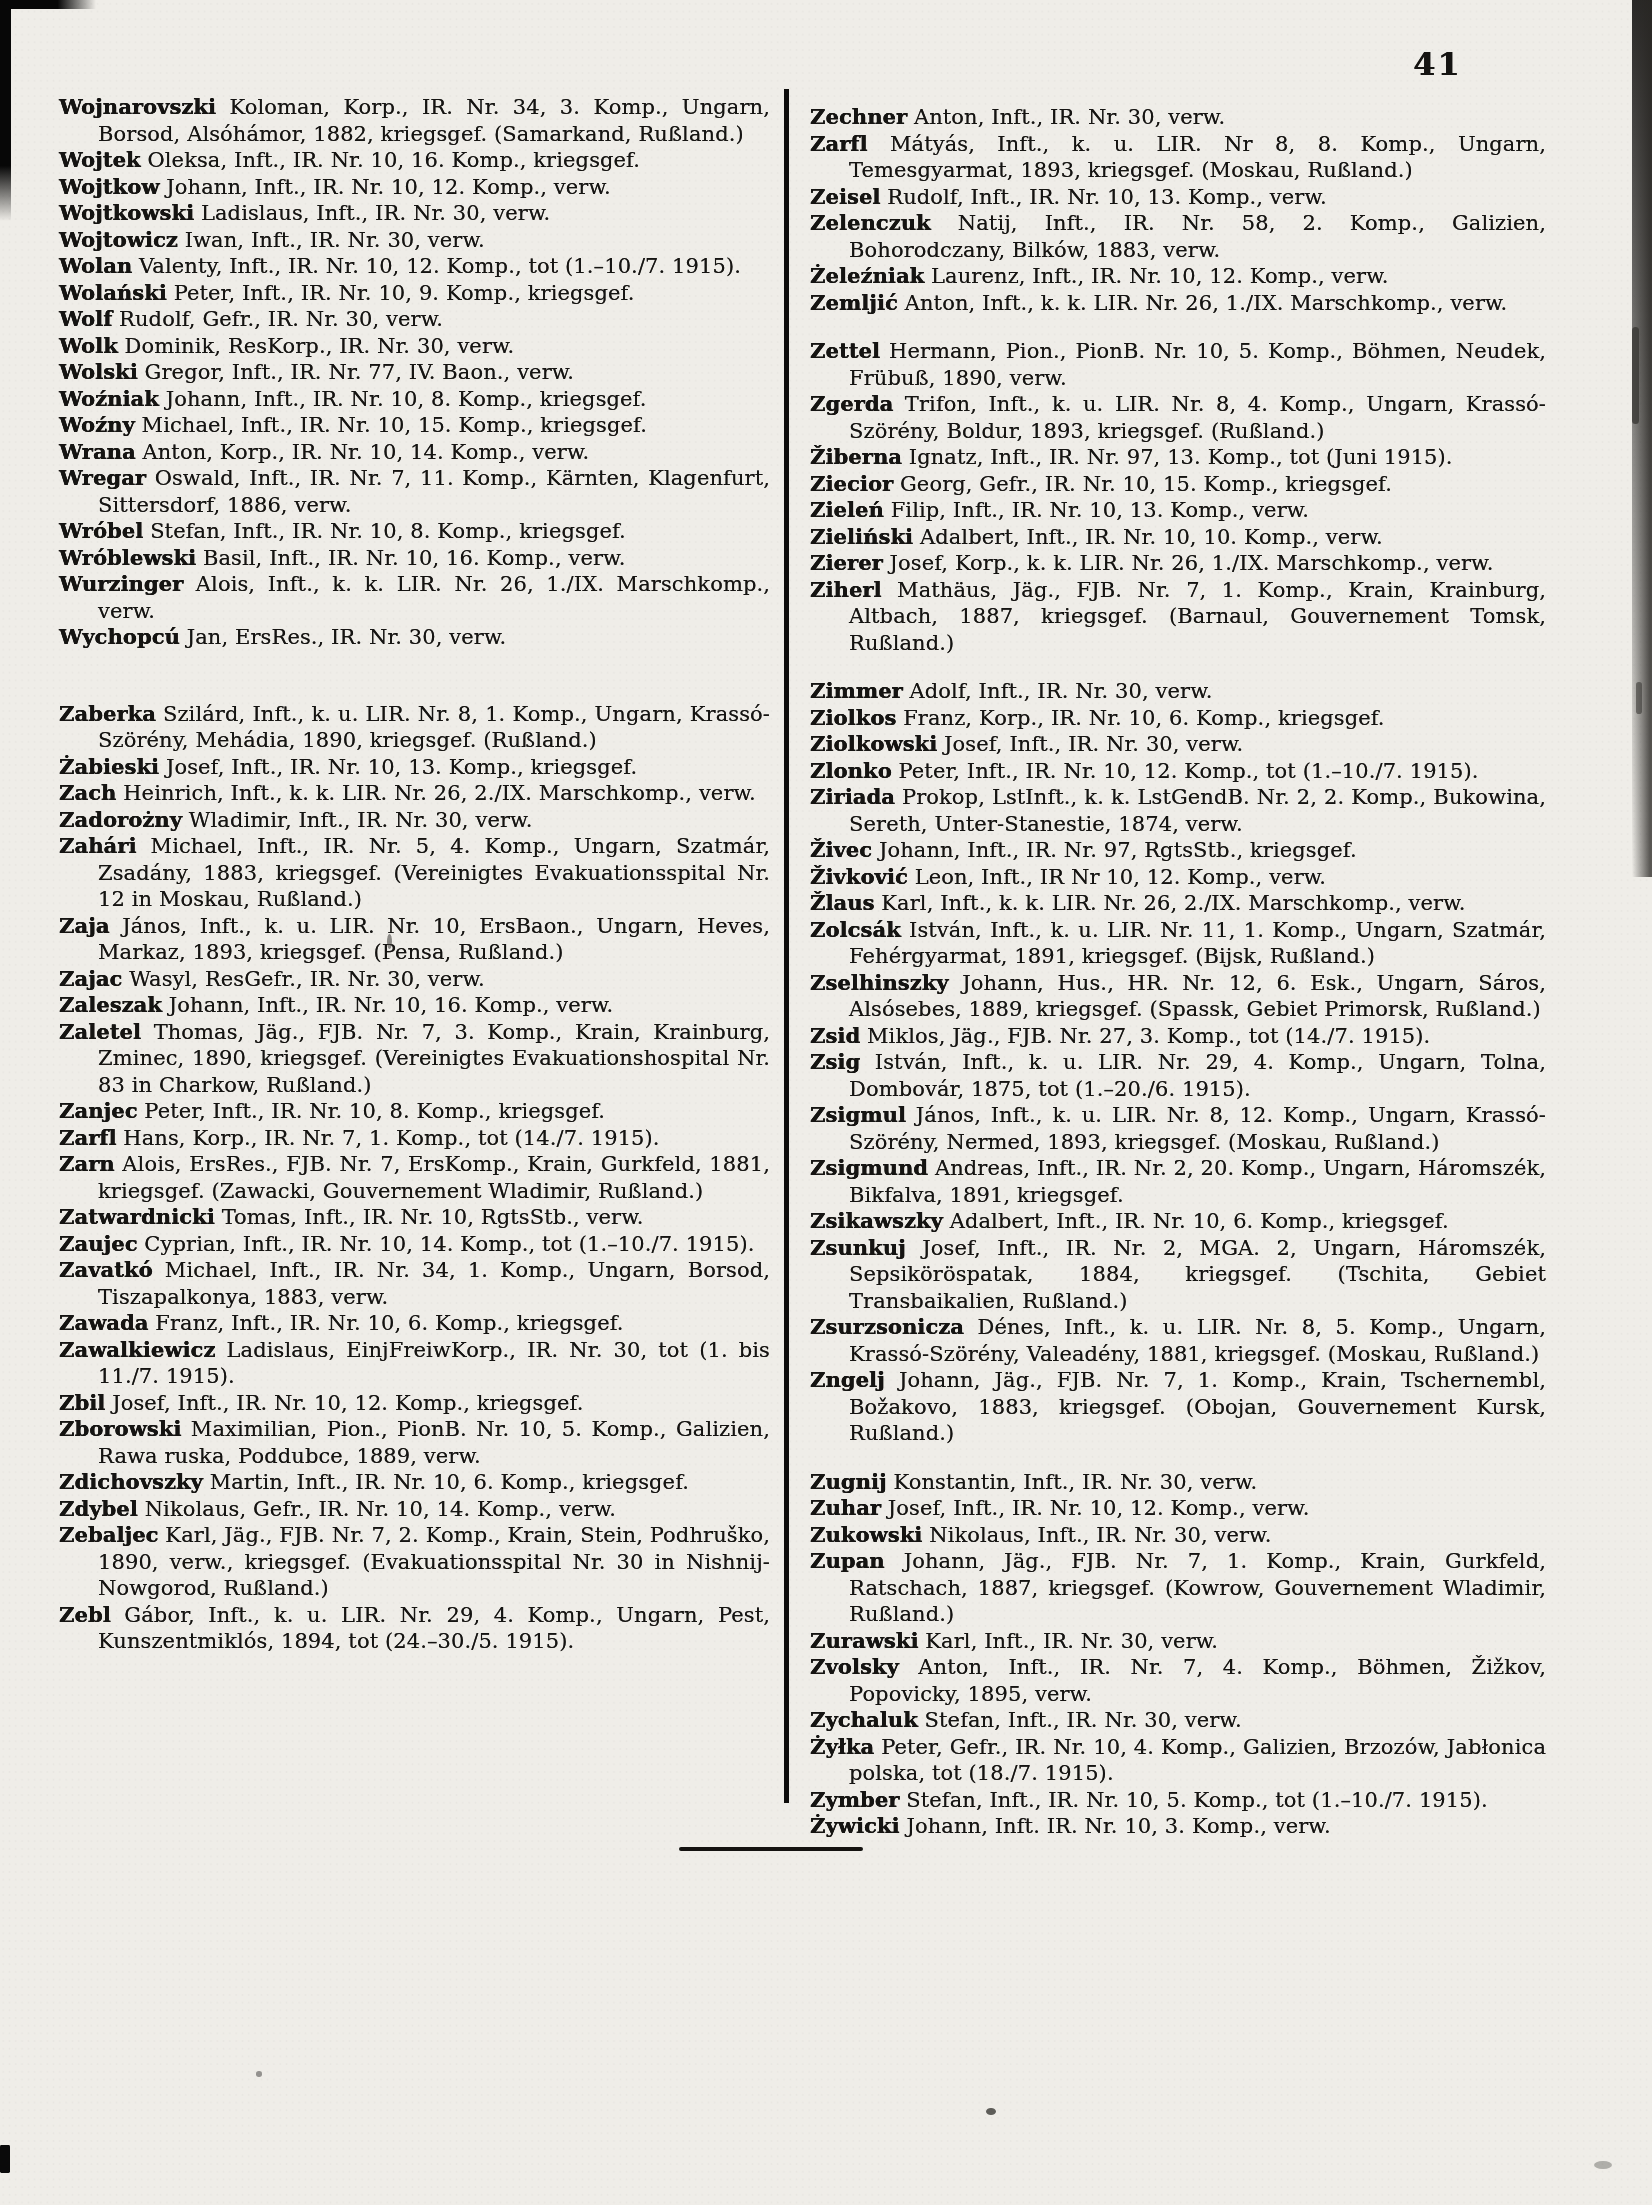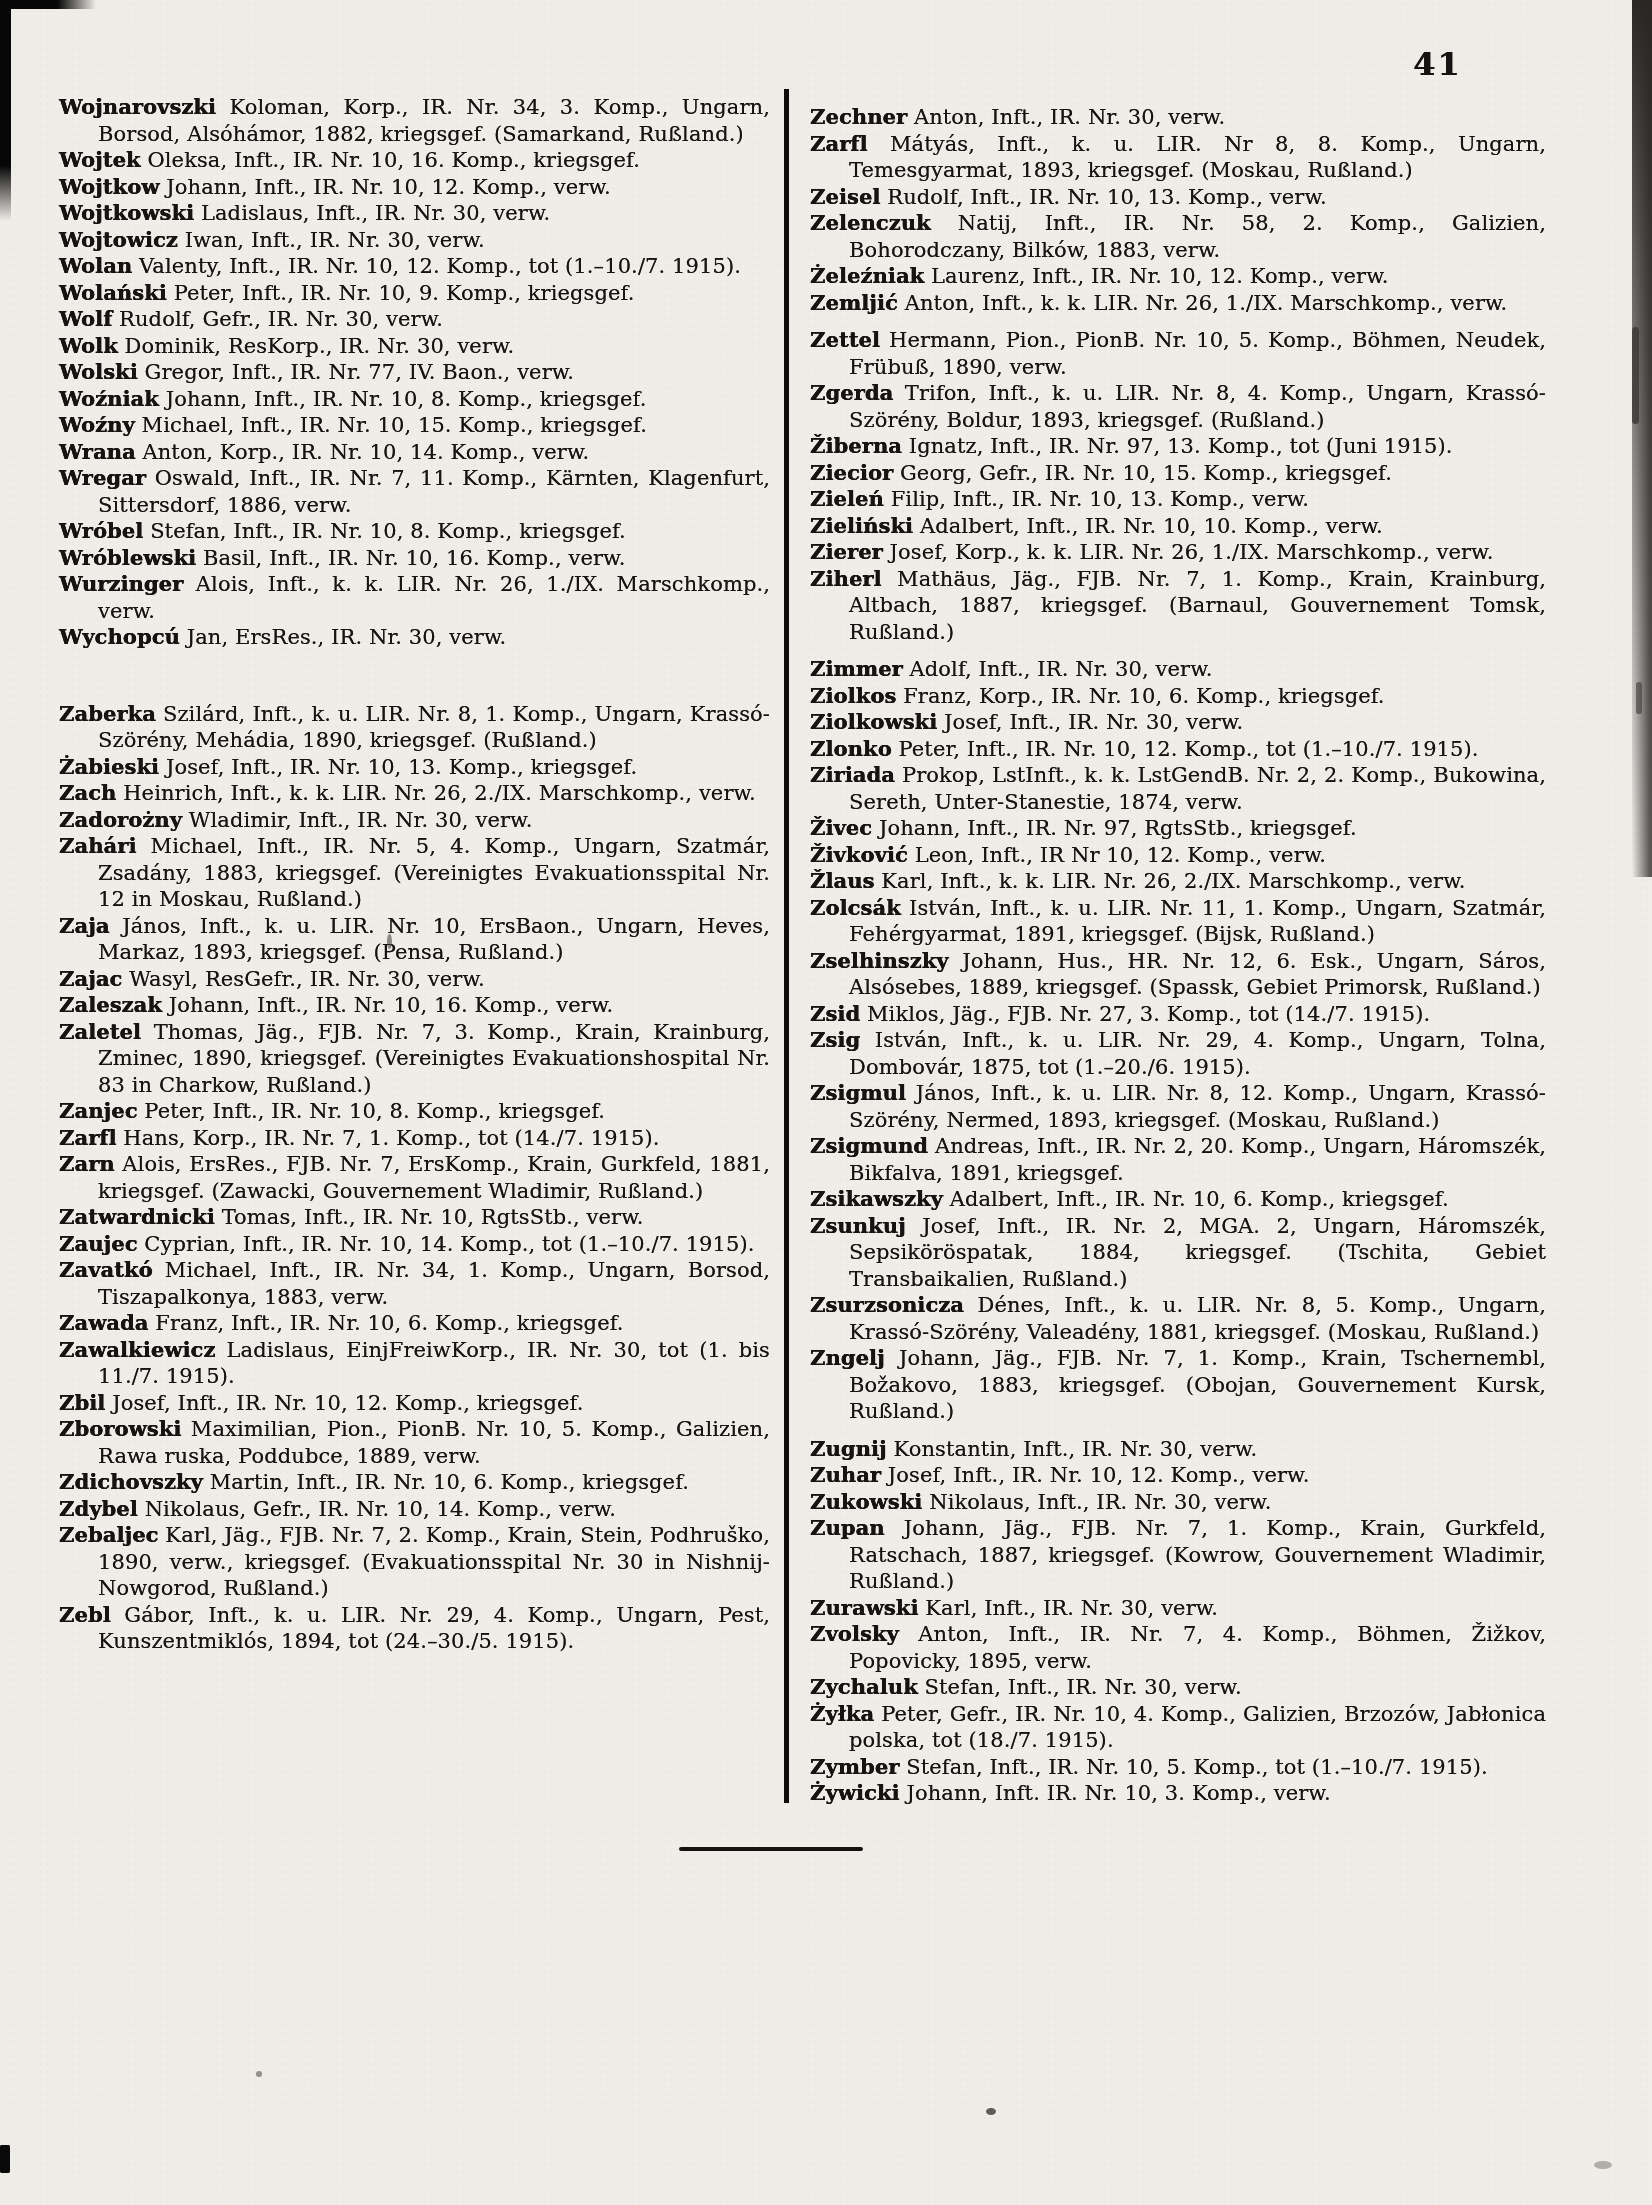--- a/index.html
+++ b/index.html
@@ -24,21 +24,21 @@
     opacity:.45;pointer-events:none;
   }
   .col{position:absolute;}
   .entry{
     padding-left:39px;text-indent:-39px;
     text-align:justify;
     font-size:21px;line-height:26.5px;
     text-shadow:0 0 0.4px rgba(25,22,20,0.75);
     letter-spacing:0.1px;
   }
-  .entry.sp{margin-top:11px;}
+  .entry.sp{margin-top:22px;}
   .ename{font-weight:bold;text-shadow:0.3px 0 currentColor,0 0 0.4px rgba(25,22,20,0.8);}
   .group + .group{margin-top:50px;}
   #page-number{
     position:absolute;left:1413px;top:45px;
     font-size:32px;font-weight:bold;letter-spacing:2.1px;
     text-shadow:0.4px 0 currentColor;
   }
   #col-divider{
     position:absolute;left:784px;top:89px;width:4.9px;height:1714px;
     background:#0d0c0b;

